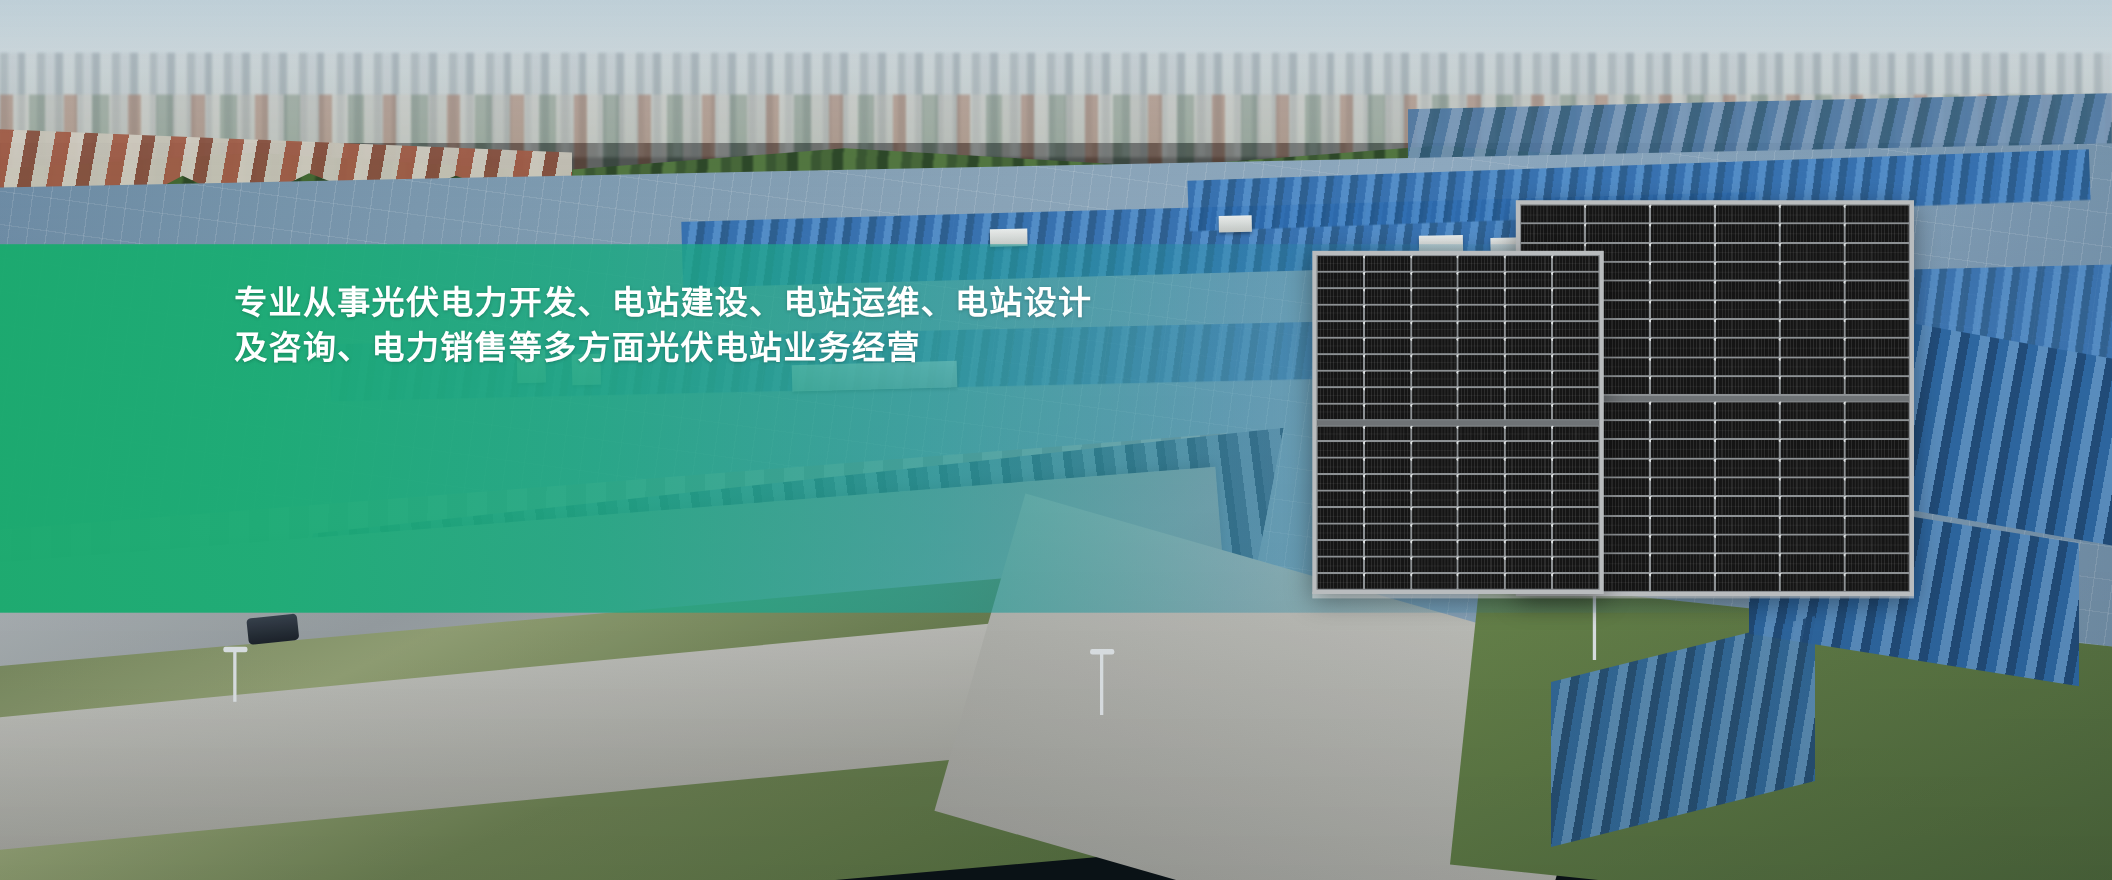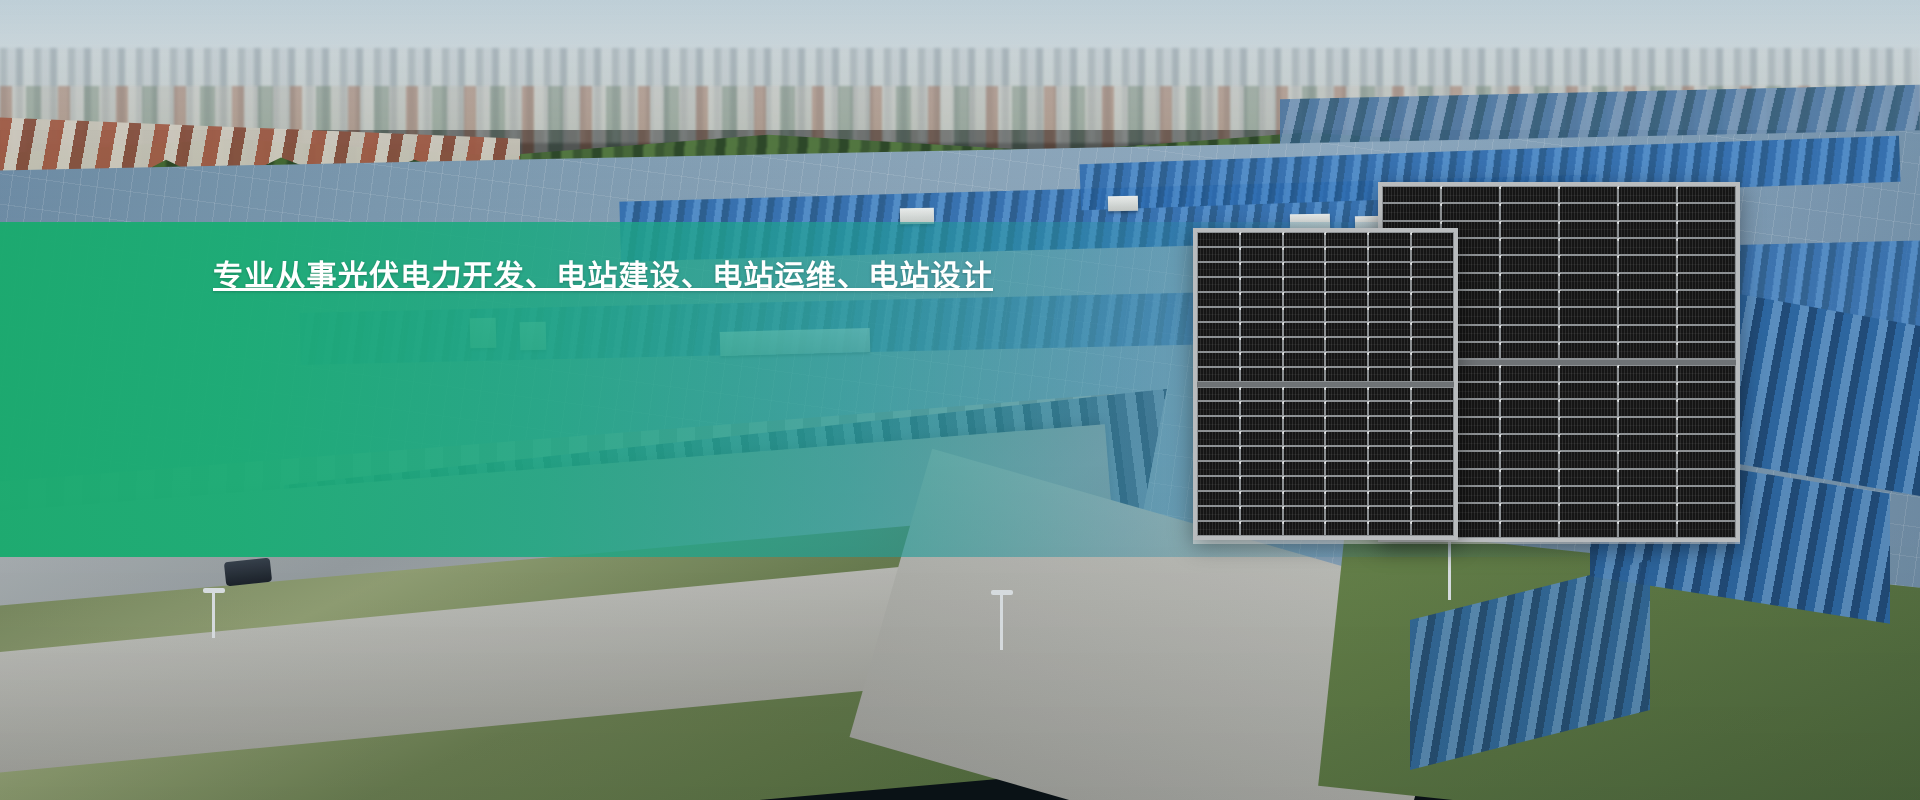--- a/index.html
+++ b/index.html
@@ -225,21 +225,20 @@
     position:absolute; left:213px; top:255px; width:760px;
   }
   .headline {
     color:#ffffff;
     font-size:30px;
     font-weight:700;
     line-height:41px;
     letter-spacing:1.2px;
     text-shadow:0 1px 3px rgba(0,40,30,.28);
     white-space:nowrap;
-    text-decoration:underline;
   }
   .subline {
     margin-top:58px;
     color:#ffffff;
     font-size:15px;
     font-weight:400;
     line-height:24px;
     letter-spacing:.6px;
     text-shadow:0 1px 3px rgba(0,40,30,.3);
     white-space:nowrap;
@@ -356,20 +355,21 @@
     <div class="lamp" style="left:1000px;top:594px;height:56px;"></div>
     <div class="lamp" style="left:212px;top:592px;height:46px;"></div>
 
     <div class="photo-tone"></div>
   </div>
 
   <div class="green-band"></div>
 
   <div class="copy">
     <div class="headline">专业从事光伏电力开发、电站建设、电站运维、电站设计</div>
+    <div class="headline">及咨询、电力销售等多方面光伏电站业务经营</div>
   </div>
 
   <div class="panel-base"></div>
 
   <div class="panel" id="panel-back">
     <div class="panel-inner">
       <div class="panel-half">
           <div class="cellcol">
             <div class="cell"></div>
             <div class="cell"></div>

